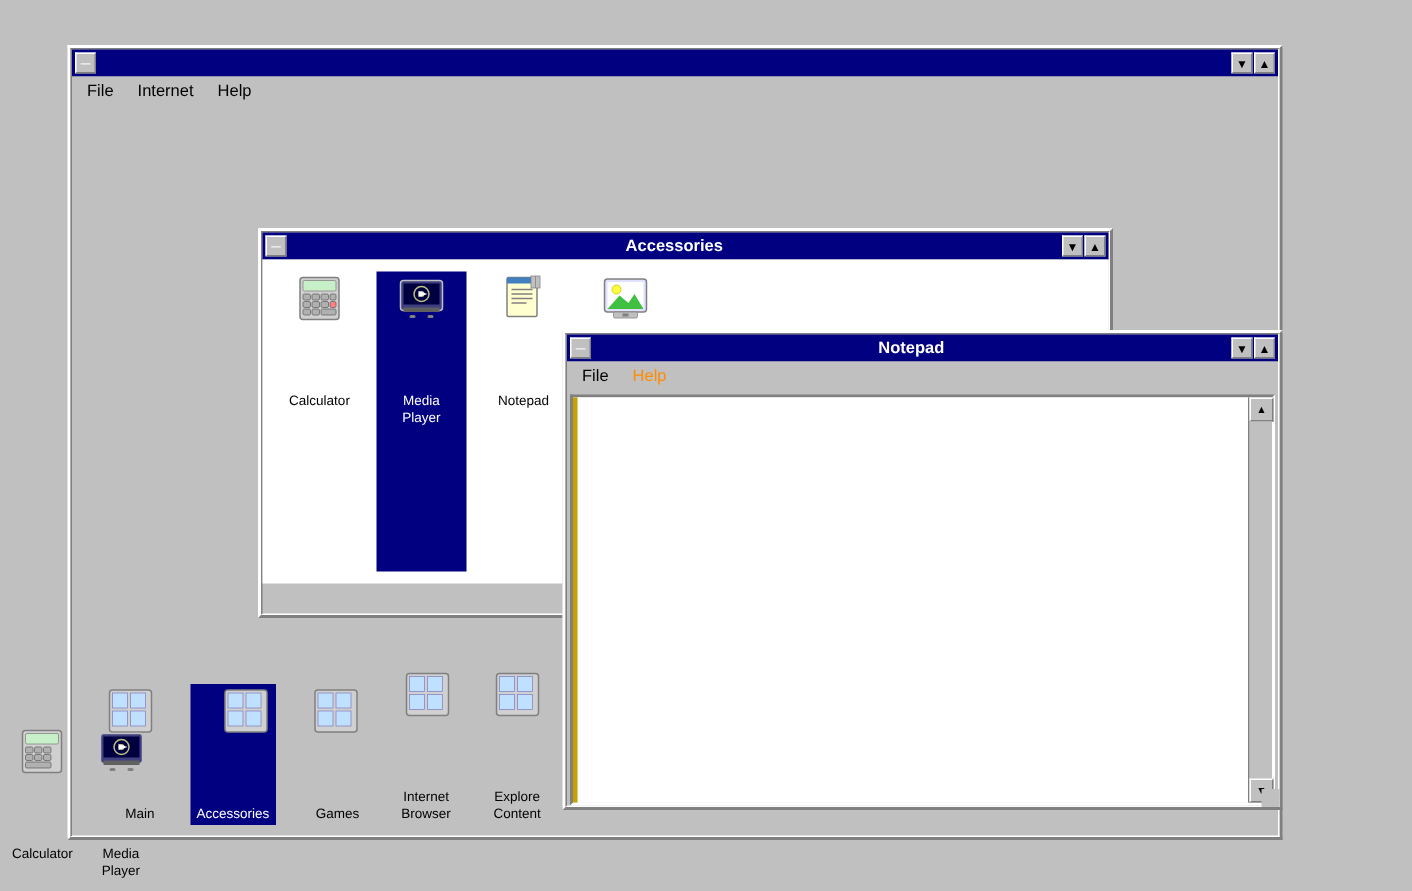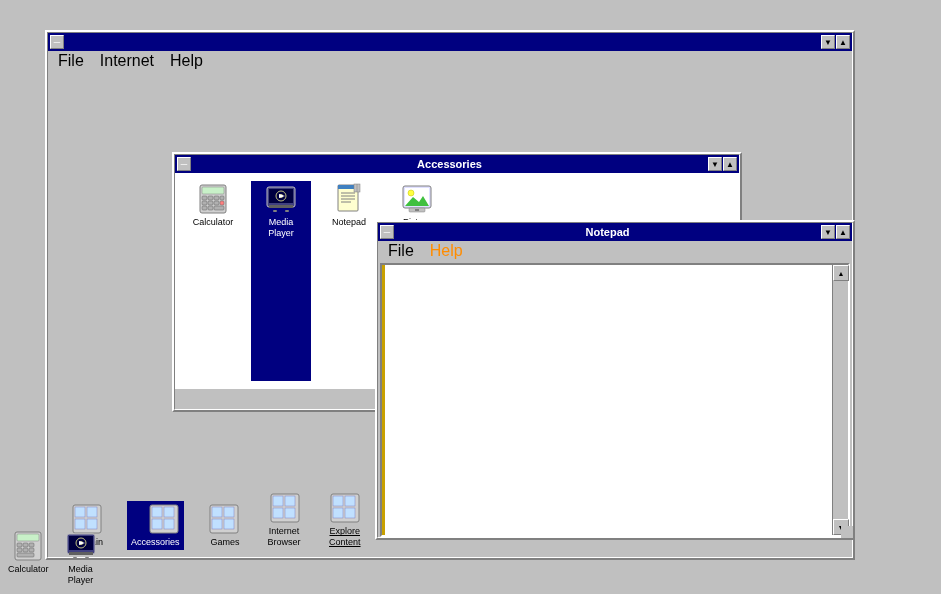--- a/index.html
+++ b/index.html
@@ -69,21 +69,21 @@
       display: flex;
       padding: 2px 4px;
       gap: 4px;
       height: 20px;
       align-items: center;
     }
 
     .menu-item {
       padding: 1px 6px;
       cursor: pointer;
-      font-size: 16px;
+      font-size: 11px;
       color: #000000;
     }
 
     .menu-item.highlight {
       color: #ff8c00;
     }
 
     
     #program-manager {
       position: absolute;
@@ -138,20 +138,21 @@
       display: flex;
       align-items: center;
       justify-content: center;
     }
 
     .icon-label {
       font-size: 9px;
       text-align: center;
       color: #000000;
       line-height: 1.2;
+      margin-top: 45px;
     }
 
     
     #accessories-window {
       position: absolute;
       top: 120px;
       left: 125px;
       width: 570px;
       height: 260px;
       border: 2px solid;
@@ -410,21 +411,21 @@
         <div class="taskbar-icon">
           <div class="icon-img">
             <svg width="32" height="32" viewBox="0 0 32 32">
               <rect x="2" y="2" width="28" height="28" rx="2" fill="#d0d0d0" stroke="#808080" stroke-width="1"></rect>
               <rect x="4" y="4" width="10" height="10" fill="#c0e0ff" stroke="#8080c0" stroke-width="0.5"></rect>
               <rect x="16" y="4" width="10" height="10" fill="#c0e0ff" stroke="#8080c0" stroke-width="0.5"></rect>
               <rect x="4" y="16" width="10" height="10" fill="#c0e0ff" stroke="#8080c0" stroke-width="0.5"></rect>
               <rect x="16" y="16" width="10" height="10" fill="#c0e0ff" stroke="#8080c0" stroke-width="0.5"></rect>
             </svg>
           </div>
-          <span class="icon-label" style="white-space:pre-line;text-decoration:underline;">Explore
+          <span class="icon-label" style="white-space:pre-line;">Explore
 Content</span>
         </div>
       </div>
 
     </div>
   </div>
 
   <div id="notepad-window" style="position:absolute;top:220px;left:375px;width:480px;height:320px;border:2px solid;border-color:#ffffff #808080 #808080 #ffffff;background:#c0c0c0;">
     <div style="border:1px solid;border-color:#808080 #ffffff #ffffff #808080;height:100%;">
 

